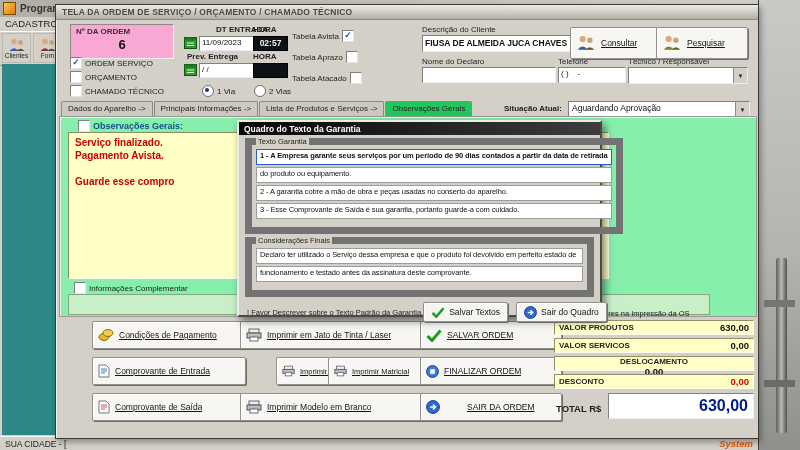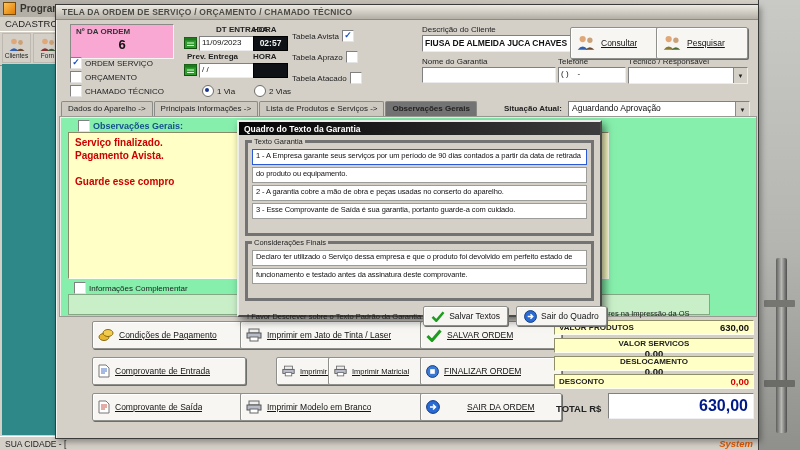--- a/index.html
+++ b/index.html
@@ -49,41 +49,41 @@
 
   .bigbtn{position:absolute;background:#f7f6f3;border:1px solid #8f8f8b;border-radius:2px;box-shadow:inset 1px 1px 0 #fff,1px 1px 0 #6d6d6a;display:flex;align-items:center;gap:5px;padding:0 5px;}
   .bigbtn .t{font-size:8.5px;color:#141414;text-decoration:underline;white-space:nowrap;overflow:hidden;}
 
   .combo{position:absolute;background:#fff;border:1px solid;border-color:#808080 #ececec #ececec #808080;display:flex;align-items:stretch;}
   .combo .cv{flex:1;font-size:8.5px;line-height:13px;padding:0 3px;color:#111;white-space:nowrap;overflow:hidden;}
   .combo .arrow{width:13px;background:#d4d0c8;border-left:1px solid #8a8a86;font-size:6px;color:#222;display:flex;align-items:center;justify-content:center;}
 
   .tabstrip{position:absolute;left:5px;top:82px;display:flex;gap:1px;}
   .tab{height:15px;background:#cdc9c1;border:1px solid #8a8a86;border-bottom:none;border-radius:2px 2px 0 0;font-size:8px;color:#222;padding:2px 6px 0 6px;box-sizing:border-box;white-space:nowrap;}
-  .tab.active{background:#737373;font-weight:bold;}
+  .tab.active{background:#22c55e;font-weight:normal;}
 
   .tabpage{position:absolute;left:3px;top:97px;width:696px;height:199px;background:#86efac;border:1px solid #9a9a94;box-shadow:inset 1px 1px 0 #f0eee8;}
   .obs-area{position:absolute;left:8px;top:15px;width:541px;height:147px;background:#ffffc6;border:1px solid;border-color:#8a8a66 #ffffee #ffffee #8a8a66;padding:3px 6px;box-sizing:border-box;}
   .red-line{font-size:10px;font-weight:bold;color:#cc0000;min-height:13px;line-height:13px;white-space:nowrap;overflow:hidden;}
   .green-strip{position:absolute;left:8px;top:177px;width:640px;height:19px;background:#c9efc9;border:1px solid #84a884;}
 
   .trow{position:absolute;width:200px;height:15px;background:#ffffc6;border:1px solid;border-color:#8f8f6a #ffffee #ffffee #8f8f6a;display:flex;justify-content:space-between;align-items:center;padding:0 4px;box-sizing:border-box;}
   .trow .tl{font-size:8px;font-weight:bold;color:#222;white-space:nowrap;}
   .trow .tv{font-size:9.5px;font-weight:bold;color:#111;}
   .trow .tv.red{color:#d40000;}
   .totalbox{position:absolute;background:#fff;border:1px solid;border-color:#808080 #f0f0f0 #f0f0f0 #808080;display:flex;align-items:center;justify-content:flex-end;font-size:16px;font-weight:bold;color:#001a8a;padding:0 5px;box-sizing:border-box;}
 
   
   .modal{position:absolute;left:237px;top:120px;width:365px;height:197px;background:#d4d0c8;border:2px solid;border-color:#ececea #4a4a48 #4a4a48 #ececea;box-shadow:3px 4px 8px rgba(0,0,0,.5);box-sizing:border-box;}
   .modal-titlebar{height:13px;background:linear-gradient(90deg,#050505,#3d3d3d);display:flex;align-items:center;padding:0 5px;}
   .modal-title{font-size:8.5px;font-weight:bold;color:#fff;white-space:nowrap;}
-  .modal fieldset{border:3px solid #737373;margin:2px 6px 0 6px;padding:1px 4px 12px 4px;}
+  .modal fieldset{border:7px solid #737373;margin:2px 6px 0 6px;padding:1px 4px 6px 4px;}
   .modal legend{font-size:7.5px;color:#222;padding:0 2px;}
   .m-line{height:14px;background:#fff;border:1px solid #9c9c98;font-size:7.5px;letter-spacing:-.1px;line-height:12px;padding:0 3px;margin:2px 0;color:#111;white-space:nowrap;overflow:hidden;}
-  .m-line.focus{border:1px solid #2a5ad4;}
+  .m-line.focus{border:1px solid #2a5ad4;font-weight:bold;}
   .modal-footer{display:flex;align-items:center;justify-content:space-between;padding:5px 8px 0 8px;}
   .hint{font-size:7.5px;color:#1c1c1c;white-space:nowrap;}
   .m-btns{display:flex;gap:8px;}
   .m-btn{display:flex;align-items:center;gap:4px;background:#f6f5f2;border:1px solid #8f8f8b;border-radius:2px;box-shadow:inset 1px 1px 0 #fff,1px 1px 0 #6d6d6a;font-size:8.5px;color:#141414;height:18px;padding:0 7px;white-space:nowrap;}
   svg{display:block;flex:0 0 auto;}
 </style>
 </head>
 <body>
 
 <div class="desktop">
@@ -195,21 +195,21 @@
         <div class="box"></div>
       </div>
       <div class="chk" style="left:236px;top:53px;">
         <span>Tabela Atacado</span>
         <div class="box"></div>
       </div>
 
       <span class="lb" style="left:366px;top:6px;">Descrição do Cliente</span>
       <div class="fld bold" style="left:366px;top:16px;width:144px;height:15px;line-height:14px;">FIUSA DE ALMEIDA JUCA CHAVES</div>
 
-      <span class="lb" style="left:366px;top:38px;">Nome do Garantia</span>
+      <span class="lb" style="left:366px;top:38px;">Nome do Declaro</span>
       <div class="fld" style="left:366px;top:48px;width:128px;height:14px;"></div>
 
       <span class="lb" style="left:502px;top:38px;">Telefone</span>
       <div class="fld" style="left:502px;top:48px;width:62px;height:14px;">( )    -</div>
 
       <span class="lb" style="left:572px;top:38px;">Técnico / Responsável</span>
       <div class="combo" style="left:572px;top:48px;width:118px;height:15px;">
         <div class="cv"></div>
         <div class="arrow">▼</div>
       </div>
@@ -340,21 +340,21 @@
       </div>
 
       <div class="chk" style="left:498px;top:289px;font-size:7.5px;">
         <div class="box" style="width:8px;height:8px;"></div>
         <span>parecer valores na Impressão da OS</span>
       </div>
       <div class="trow" style="left:498px;top:301px;">
         <span class="tl">VALOR PRODUTOS</span>
         <span class="tv">630,00</span>
       </div>
-      <div class="trow" style="left:498px;top:319px;flex-direction:column;">
+      <div class="trow" style="left:498px;top:319px;">
         <span class="tl">VALOR SERVICOS</span>
         <span class="tv">0,00</span>
       </div>
       <div class="trow" style="left:498px;top:337px;flex-direction:column;">
         <span class="tl">DESLOCAMENTO</span>
         <span class="tv">0,00</span>
       </div>
       <div class="trow" style="left:498px;top:355px;">
         <span class="tl">DESCONTO</span>
         <span class="tv red">0,00</span>

